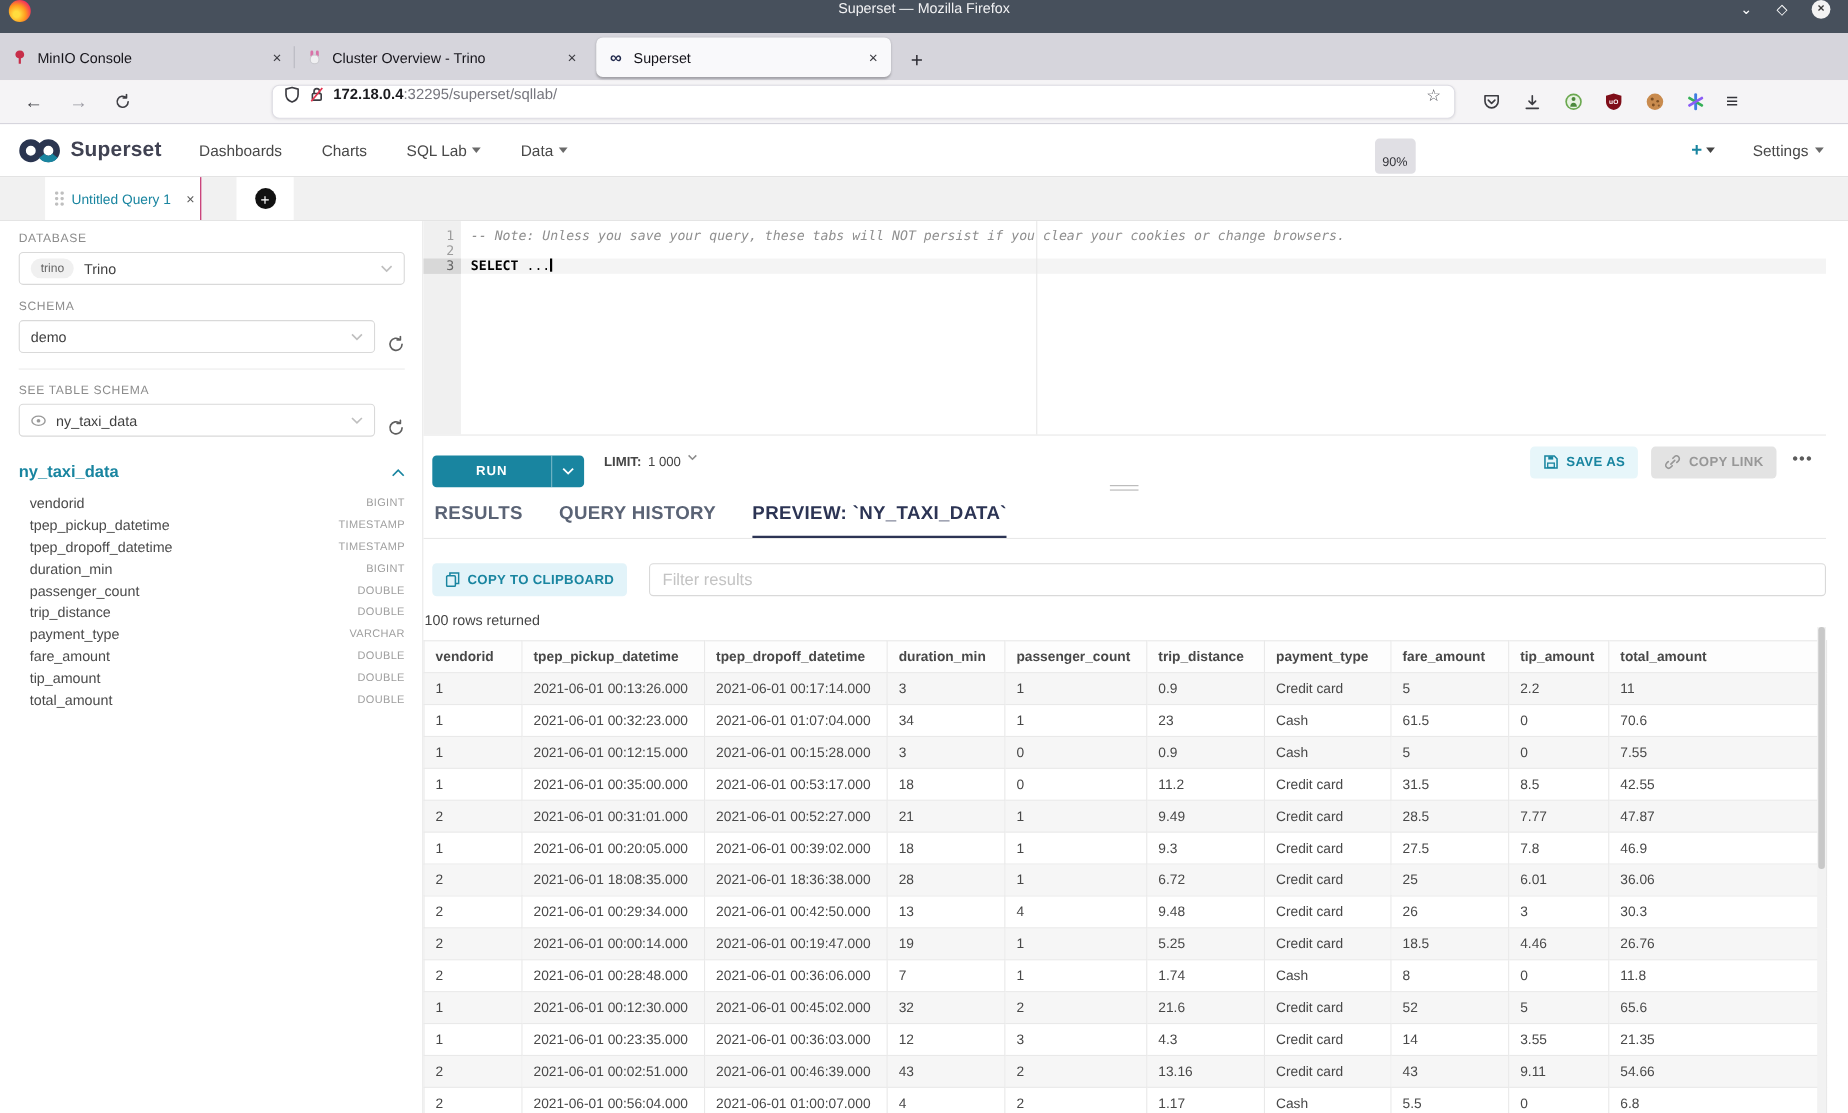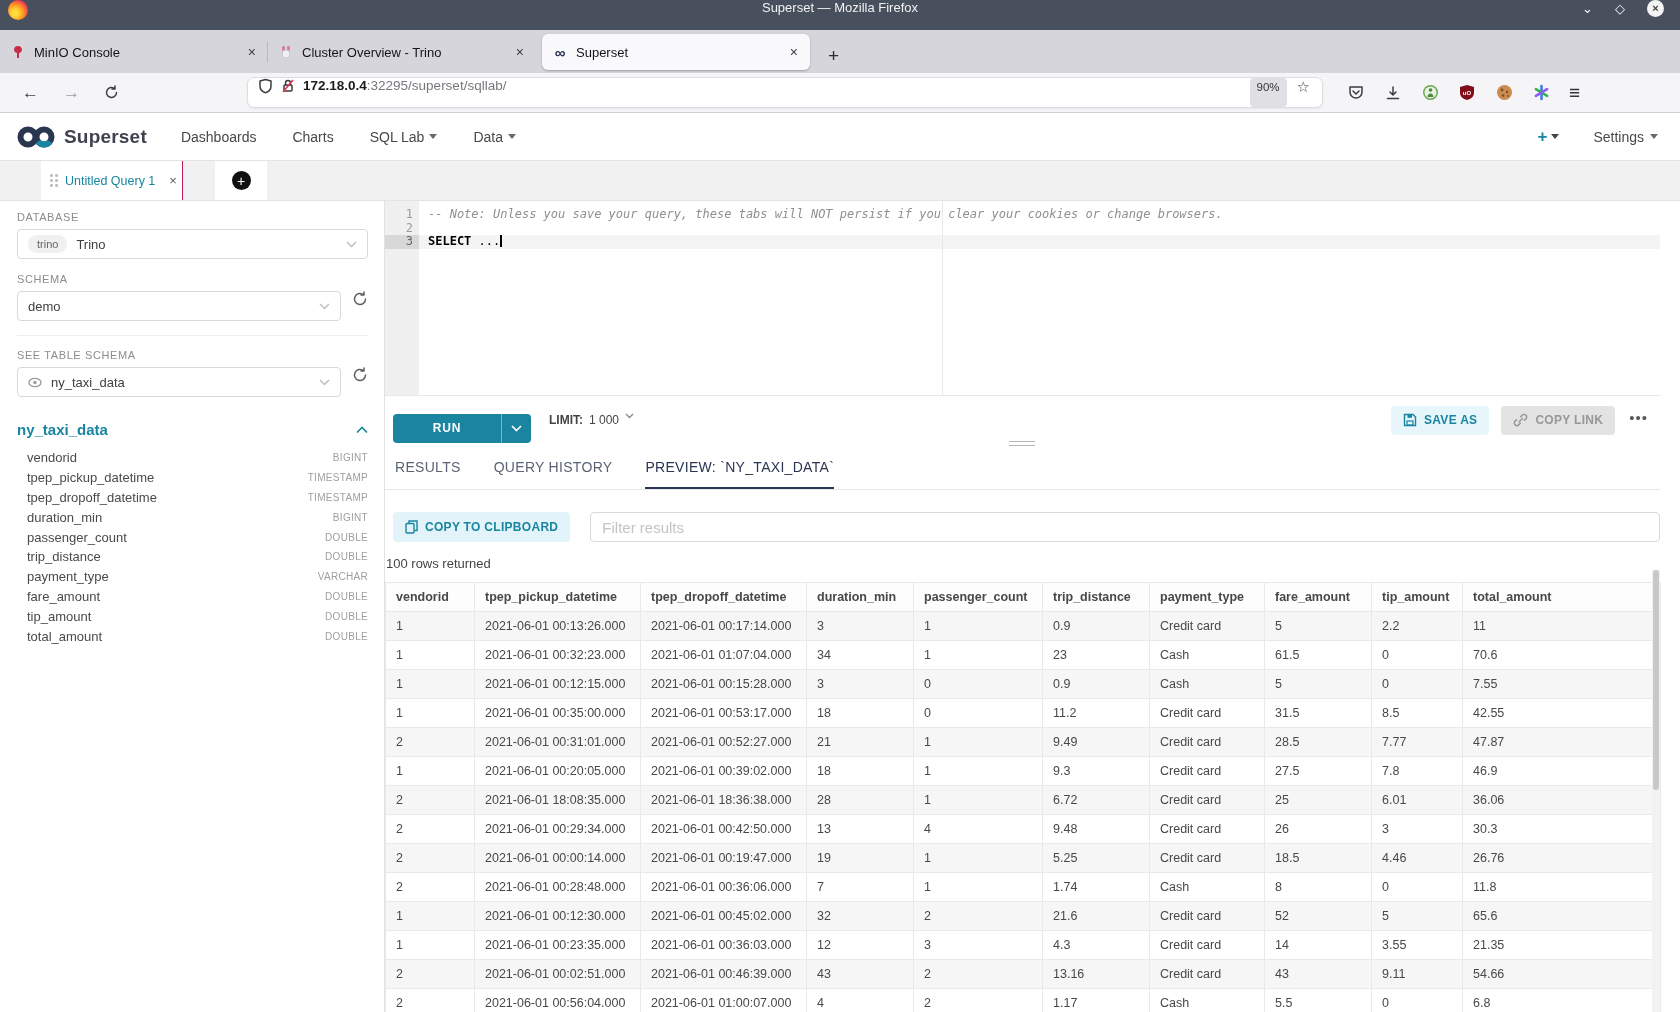--- a/index.html
+++ b/index.html
@@ -35,21 +35,21 @@
   .favicon{width:16px;height:16px;flex:0 0 16px;display:flex;align-items:center;justify-content:center;}
   .inf{font-weight:bold;font-size:15px;color:#222a4d;line-height:1;}
 
   .btoolbar{height:40px;background:var(--toolbar);border-bottom:1px solid #cfced6;display:flex;align-items:center;padding:0 10px;}
   .navbtn{font-size:17px;color:#3e3e44;padding:0 12px;}
   .navbtn.disabled{color:#9b9aa3;}
   .urlbar{margin-left:116px;width:1076px;height:31px;background:#fff;border-radius:7px;border:1px solid #dddce3;
     display:flex;padding:0 10px;gap:8px;box-shadow:0 1px 2px rgba(0,0,0,.06);}
   .url-text{font-size:13.5px;color:#1b1b1f;white-space:nowrap;}
   .url-text .path{color:#76767e;}
-  .zoom-badge{margin-left:auto;background:#e0dfe4;color:#35353b;font-size:11.5px;border-radius:4px;padding:3px 7px;}
+  .zoom-badge{margin-left:auto;background:#e0dfe4;color:#35353b;font-size:11.5px;border-radius:4px;padding:16px 7px;margin-top:48px;}
   .star{font-size:15px;color:#4a4a52;padding:0 2px;}
   .ext-row{display:flex;align-items:center;gap:19px;margin-left:24px;}
   .exticon{width:18px;height:18px;display:flex;align-items:center;justify-content:center;}
   .burger{font-size:19px;color:#35353b;letter-spacing:0;}
 
   
   .snav{height:48px;background:#fff;border-bottom:1px solid #e3e3e3;display:flex;align-items:center;padding:0 16px;}
   .brand{display:flex;align-items:center;gap:8px;}
   .brand-name{font-size:19px;font-weight:bold;color:#404252;letter-spacing:.2px;}
   .menu{display:flex;align-items:center;gap:36px;margin-left:34px;}
@@ -68,21 +68,21 @@
   .qtab-label{font-size:12.5px;color:var(--accent);white-space:nowrap;}
   .qtab-dot{width:9px;height:9px;border-radius:50%;background:#d6d6d6;}
   .qtab-close{font-size:13px;color:#5c5c5c;}
   .addtab{width:52px;margin-left:32px;background:#fff;display:flex;align-items:center;justify-content:center;}
   .circle-plus{width:19px;height:19px;border-radius:50%;background:#111;color:#fff;display:flex;align-items:center;justify-content:center;font-size:14px;line-height:1;}
 
   
   .content{display:flex;height:811px;}
   .sidebar{width:385px;border-right:1px solid #e2e2e2;padding:10px 16px 0 17px;background:#fff;}
   .flabel{font-size:11px;color:var(--muted);letter-spacing:.6px;margin-bottom:6px;}
-  .selrow{display:flex;align-items:flex-start;gap:11px;margin-bottom:14px;}
+  .selrow{display:flex;align-items:flex-end;gap:11px;margin-bottom:14px;}
   .sel{flex:1;height:30px;border:1px solid #d9d9d9;border-radius:4px;display:flex;align-items:center;padding:0 10px;gap:9px;background:#fff;}
   .sel .val{font-size:13px;color:#3f3f3f;flex:1;white-space:nowrap;}
   .pill{background:#f0f0f0;border-radius:11px;font-size:11px;color:#666;padding:3px 9px;}
   .chev{flex:0 0 auto;}
   .refresh{flex:0 0 auto;}
   .sdivider{height:1px;background:#ececec;margin:10px 0 13px 0;}
   .tschema-head{margin-top:24px;display:flex;align-items:center;}
   .tschema-title{font-size:15px;font-weight:bold;color:var(--accent);flex:1;}
   .cols{margin-top:10px;}
   .colrow{display:flex;align-items:center;height:19.8px;padding-left:10px;}
@@ -117,21 +117,21 @@
   .btn{height:29px;display:flex;align-items:center;gap:7px;padding:0 12px;border-radius:4px;font-size:12px;font-weight:bold;letter-spacing:.3px;}
   .btn-save{background:#e7f6fa;color:var(--accent);}
   .btn-disabled{background:var(--disabled-bg);color:var(--disabled-text);}
   .more-dots{font-size:15px;color:#5c5c5c;letter-spacing:1px;padding:0 6px 6px 2px;}
 
   .drag-handle{position:absolute;top:240px;left:624px;width:26px;}
   .drag-handle i{display:block;height:1px;background:#b5b5b5;margin-bottom:3px;}
 
   
   .stabs{height:46px;border-bottom:1px solid #e8e8e8;display:flex;align-items:stretch;padding-left:10px;gap:33px;}
-  .stab{display:flex;align-items:center;font-size:14px;font-weight:normal;letter-spacing:.3px;color:#5a6375;}
+  .stab{display:flex;align-items:center;font-size:17px;font-weight:bold;letter-spacing:.3px;color:#5a6375;}
   .stab.active{color:var(--tab-ink);box-shadow:inset 0 -2px 0 var(--tab-ink);}
 
   .resultsbar{margin-top:22px;display:flex;align-items:center;gap:20px;padding-left:8px;}
   .btn-copy{background:#e2f3f9;color:var(--accent);height:30px;}
   .filter{flex:1;height:30px;border:1px solid #d9d9d9;border-radius:4px;font-size:15px;padding:0 11px;color:#444;outline:none;font-family:"Liberation Sans",sans-serif;}
   .filter::placeholder{color:#c3c3c3;}
   .rows-returned{margin:14px 0 11px 0;font-size:13px;color:#454545;padding-left:1px;}
 
   table.rtable{border-collapse:collapse;width:1275px;table-layout:fixed;}
   .rtable th,.rtable td{border:1px solid var(--border);height:29px;padding:0 0 0 10px;text-align:left;

